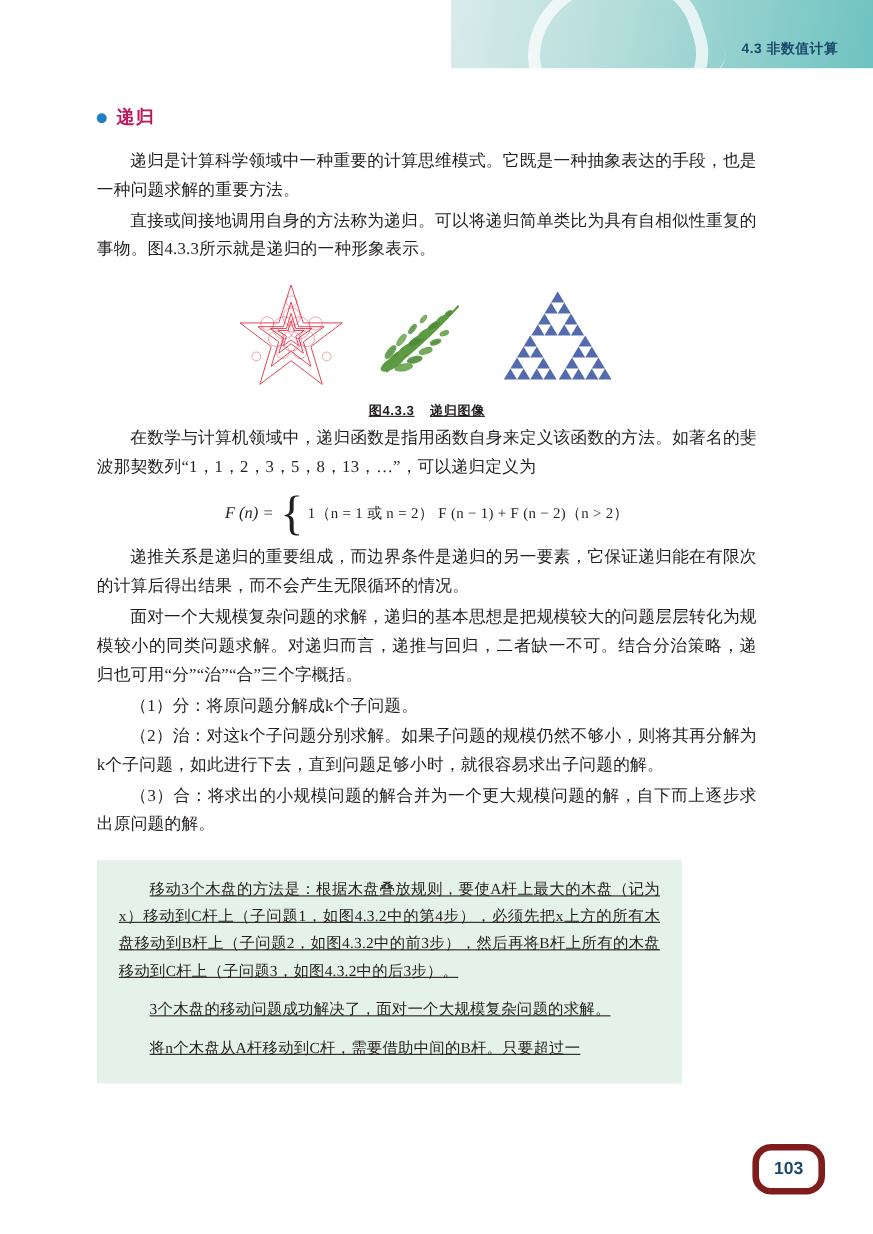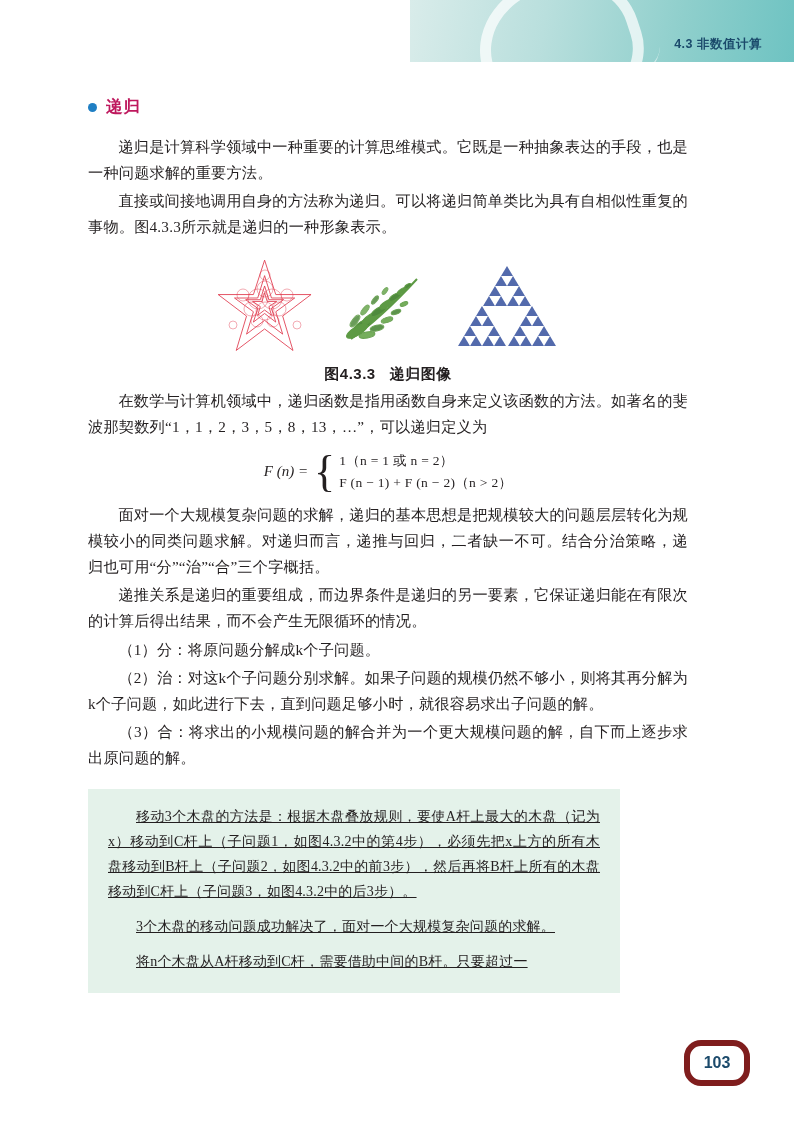--- a/index.html
+++ b/index.html
@@ -103,24 +103,25 @@
     display: flex;
     justify-content: center;
     align-items: flex-end;
     gap: 24px;
     height: 100px;
   }
   .fig-item { flex: 0 0 auto; }
   .figure-caption {
     margin-top: 10px;
     font-family: "Liberation Sans", sans-serif;
-    font-size: 15px;
+    font-size: 12px;
     font-weight: bold;
     color: #231f20;
     letter-spacing: 0.5px;
+    text-decoration: underline;
   }
   .figure-caption .gap { display: inline-block; width: 14px; }
 
   
   .formula {
     margin: 12px 0 10px 0;
     display: flex;
     justify-content: center;
     align-items: center;
     font-size: 14px;
@@ -132,21 +133,20 @@
     margin-right: 6px;
   }
   .brace {
     font-size: 44px;
     line-height: 0.78;
     font-family: "Liberation Serif", serif;
     margin-right: 4px;
   }
   .cases {
     display: flex;
-    flex-direction: column;
     justify-content: center;
     gap: 4px;
     font-size: 13.5px;
   }
   .cases .row { white-space: nowrap; letter-spacing: 0.3px; }
 
   
   .note-box {
     margin-top: 18px;
     background: #e4f2ea;
@@ -307,22 +307,22 @@
 
   <div class="formula">
     <span class="lhs">F (n) =</span>
     <span class="brace">{</span>
     <span class="cases">
       <span class="row">1（n = 1 或 n = 2）</span>
       <span class="row">F (n − 1) + F (n − 2)（n &gt; 2）</span>
     </span>
   </div>
 
+  <p class="body">递推关系是递归的重要组成，而边界条件是递归的另一要素，它保证递归能在有限次的计算后得出结果，而不会产生无限循环的情况。</p>
   <p class="body">面对一个大规模复杂问题的求解，递归的基本思想是把规模较大的问题层层转化为规模较小的同类问题求解。对递归而言，递推与回归，二者缺一不可。结合分治策略，递归也可用“分”“治”“合”三个字概括。</p>
-  <p class="body">递推关系是递归的重要组成，而边界条件是递归的另一要素，它保证递归能在有限次的计算后得出结果，而不会产生无限循环的情况。</p>
   <p class="body">（1）分：将原问题分解成k个子问题。</p>
   <p class="body">（2）治：对这k个子问题分别求解。如果子问题的规模仍然不够小，则将其再分解为k个子问题，如此进行下去，直到问题足够小时，就很容易求出子问题的解。</p>
   <p class="body">（3）合：将求出的小规模问题的解合并为一个更大规模问题的解，自下而上逐步求出原问题的解。</p>
 
   <div class="note-box">
     <p>移动3个木盘的方法是：根据木盘叠放规则，要使A杆上最大的木盘（记为x）移动到C杆上（子问题1，如图4.3.2中的第4步），必须先把x上方的所有木盘移动到B杆上（子问题2，如图4.3.2中的前3步），然后再将B杆上所有的木盘移动到C杆上（子问题3，如图4.3.2中的后3步）。</p>
     <p>3个木盘的移动问题成功解决了，面对一个大规模复杂问题的求解。</p>
     <p>将n个木盘从A杆移动到C杆，需要借助中间的B杆。只要超过一</p>
   </div>
 

